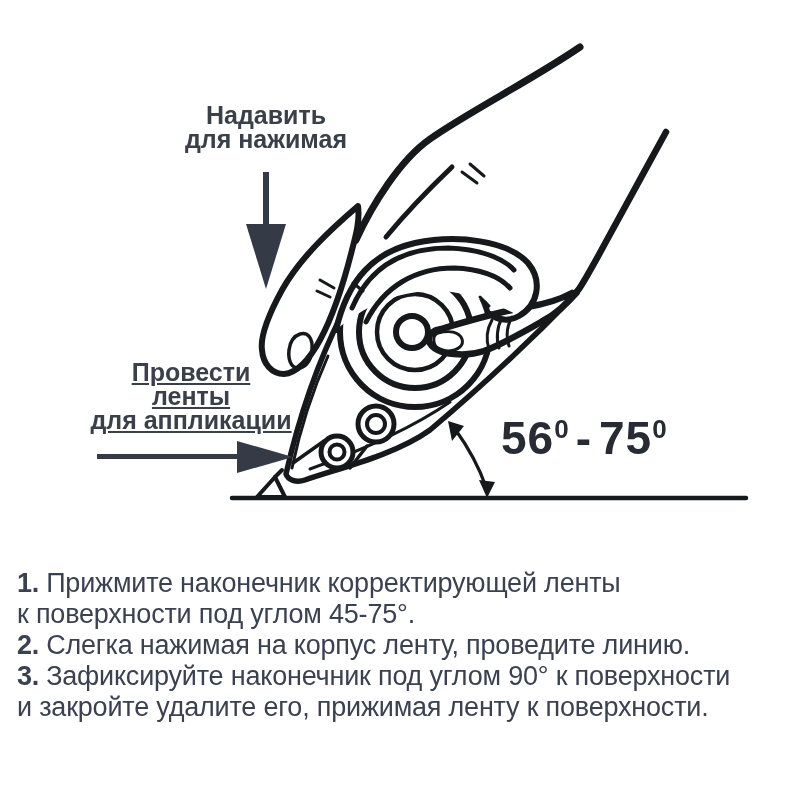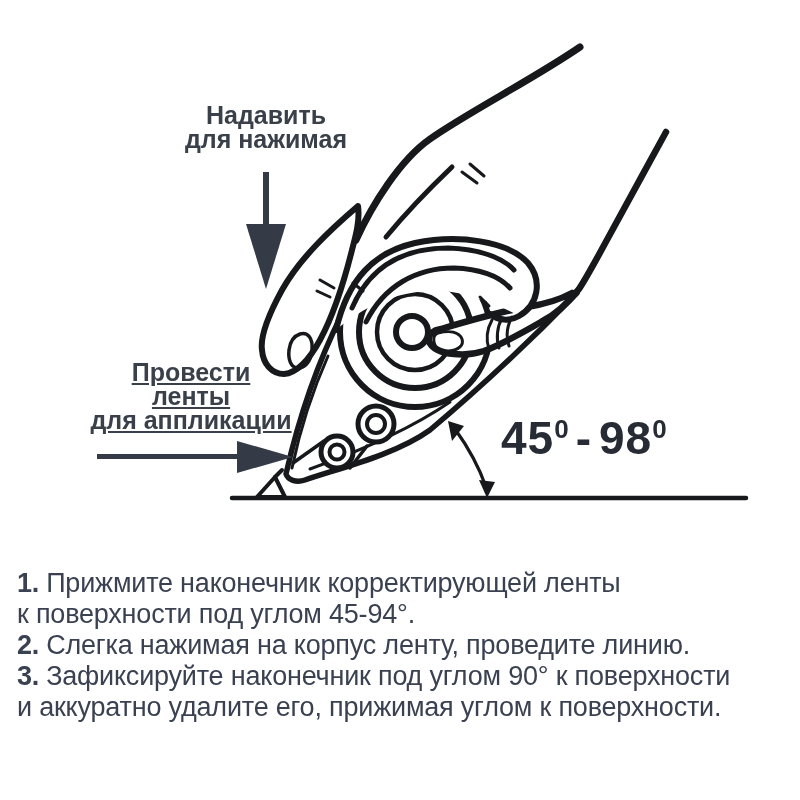--- a/index.html
+++ b/index.html
@@ -143,23 +143,23 @@
     <div>Надавить</div>
     <div>для нажимая</div>
   </div>
 
   <div class="label apply-label">
     <div>Провести</div>
     <div>ленты</div>
     <div>для аппликации</div>
   </div>
 
-  <div class="angle-label"><span>45</span><sup>0</sup><span class="sep">-</span><span>98</span><sup>0</sup></div>
+  <div class="angle-label"><span>56</span><sup>0</sup><span class="sep">-</span><span>75</span><sup>0</sup></div>
 
   <div class="instructions">
     <div class="instr-line"><b>1.</b><span>Прижмите наконечник корректирующей ленты</span></div>
-    <div class="instr-line"><b></b><span>к поверхности под углом 45-94°.</span></div>
+    <div class="instr-line"><b></b><span>к поверхности под углом 45-75°.</span></div>
     <div class="instr-line"><b>2.</b><span>Слегка нажимая на корпус ленту, проведите линию.</span></div>
     <div class="instr-line"><b>3.</b><span>Зафиксируйте наконечник под углом 90° к поверхности</span></div>
-    <div class="instr-line"><b></b><span>и аккуратно удалите его, прижимая углом к поверхности.</span></div>
+    <div class="instr-line"><b></b><span>и закройте удалите его, прижимая ленту к поверхности.</span></div>
   </div>
 
 </div>
 
 </body></html>

